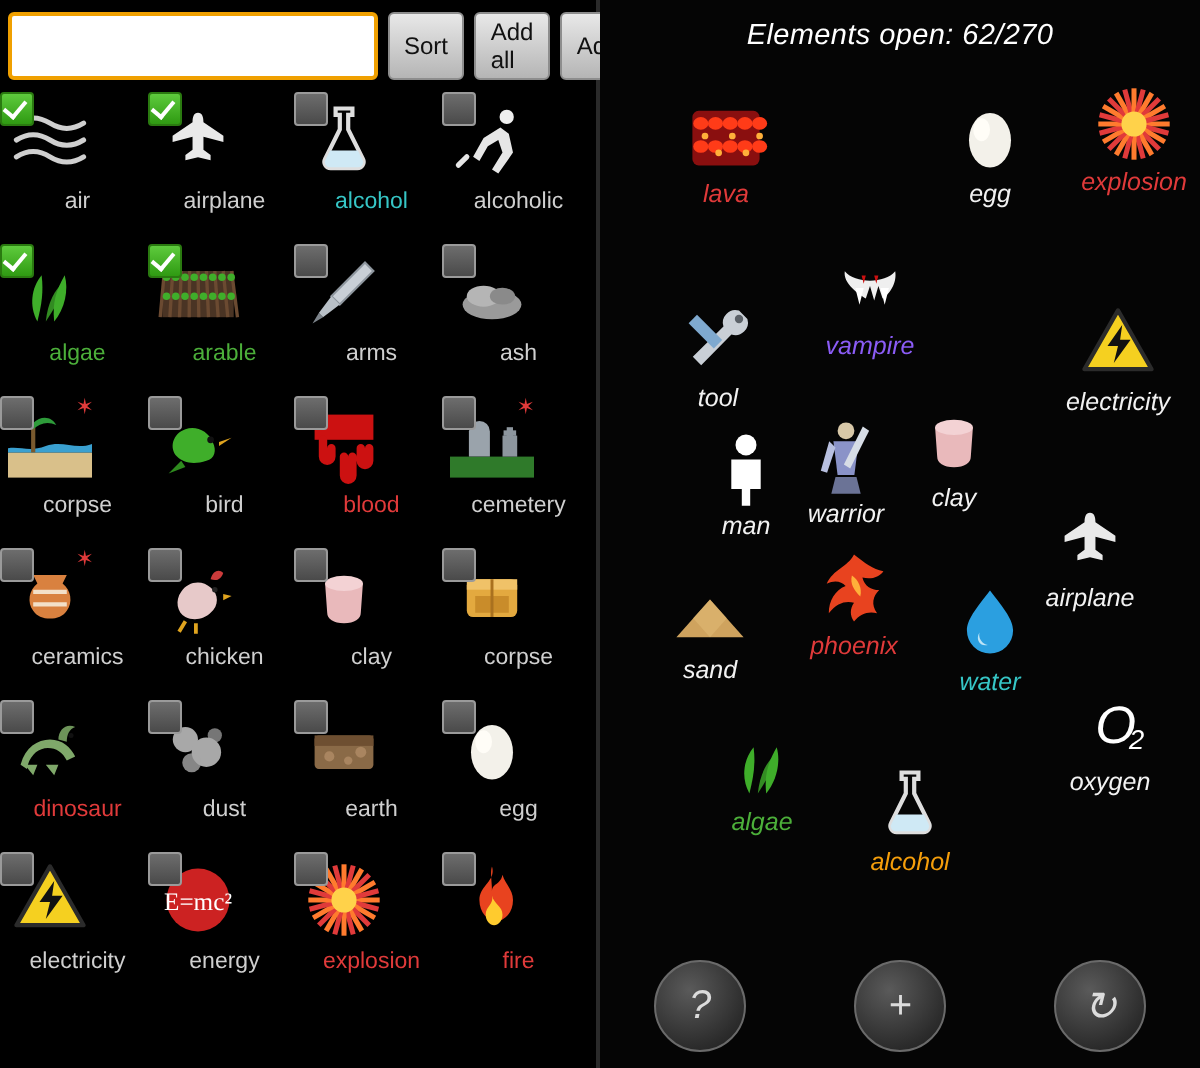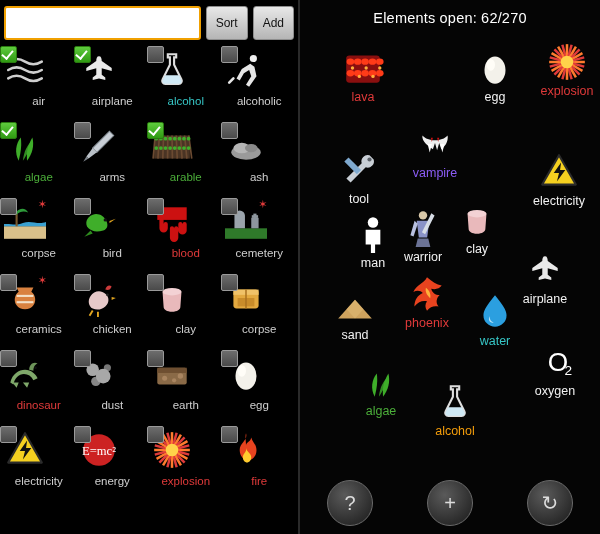--- a/index.html
+++ b/index.html
@@ -19,21 +19,21 @@
   .icon-wrap{width:46px;height:46px;margin-top:3px;position:relative;display:flex;align-items:center;justify-content:center;}
   .cb{position:absolute;left:-2px;top:-1px;width:15px;height:15px;border-radius:2px;border:1px solid #9a9a9a;
       background:linear-gradient(#6d6d6d,#4a4a4a);z-index:4;}
   .cb.on{background:linear-gradient(#5ecb3d,#2f9a12);border:1px solid #2a7a10;}
   .cb .tick{position:absolute;left:3px;top:1px;width:5px;height:9px;border:solid #fff;border-width:0 2px 2px 0;transform:rotate(40deg);display:none;}
   .cb.on .tick{display:block;}
   .star{position:absolute;right:1px;top:0;color:#e03a3a;font-size:11px;line-height:11px;z-index:5;}
   .cap{font-size:11.5px;margin-top:2px;text-align:center;line-height:12px;color:#cfcfcf;}
 
   
-  .right{width:300px;height:534px;background:#050505;position:relative;}
+  .right{width:300px;height:534px;background:#050505;position:relative;font-style:italic;}
   .counter{color:#fff;font-size:14.5px;text-align:center;padding-top:10px;letter-spacing:.2px;}
   .node{position:absolute;display:flex;flex-direction:column;align-items:center;width:74px;}
   .node .glyph{width:48px;height:44px;display:flex;align-items:center;justify-content:center;}
   .node .nlabel{font-size:12.5px;margin-top:1px;text-align:center;line-height:13px;}
 
   .botbar{position:absolute;bottom:8px;left:0;width:300px;display:flex;justify-content:space-around;align-items:center;}
   .circbtn{width:44px;height:44px;border-radius:50%;background:radial-gradient(circle at 38% 32%,#5a5a5a,#2c2c2c 70%,#1b1b1b);
            border:1px solid #6a6a6a;display:flex;align-items:center;justify-content:center;color:#dcdcdc;font-size:20px;}
 
   
@@ -41,20 +41,21 @@
 </style>
 </head>
 <body>
 
 <div class="app">
 
   <div class="left">
     <div class="toolbar">
       <input class="search-box" value="" placeholder="" style="">
       <div class="tb-btn">Sort</div>
+      <div class="tb-btn">Add all</div>
       <div class="tb-btn">Add</div>
     </div>
     <div class="grid" id="grid">
         <div class="cell">
           <div class="icon-wrap">
             <svg width="42" height="42" viewBox="0 0 40 40">
               <g stroke="#cfcfcf" stroke-width="2.4" fill="none" stroke-linecap="round">
                 <path d="M4 12q8-5 16 0t16 0"></path>
                 <path d="M4 20q8-5 16 0t16 0"></path>
                 <path d="M4 28q8-5 16 0t16 0"></path>
@@ -105,31 +106,20 @@
                 <path d="M14 34c-4-7-3-16 2-22 1 8 0 14-2 22z"></path>
                 <path d="M22 34c5-6 7-15 5-22-4 7-6 13-5 22z"></path>
                 <path d="M18 34c1-9 4-15 9-19-2 8-5 13-9 19z" opacity=".8"></path>
               </g>
             </svg>
             <div class="cb on">
               <div class="tick"></div>
             </div>
           </div>
           <div class="cap" style="color:#4caf3a">algae</div>
-        </div>
-        <div class="cell">
-          <div class="icon-wrap">
-            <svg width="42" height="42" viewBox="0 0 40 40">
-              <path d="M30 6l4 4-16 16-4-4z" fill="#c9cfd6" stroke="#8e969e"></path>
-              <path d="M14 22l-6 8 2 2 8-6z" fill="#b9c0c7"></path>
-              <path d="M8 30l-3 5 5-3z" fill="#7d848b"></path>
-            </svg>
-            <div class="cb "></div>
-          </div>
-          <div class="cap" style="color:#cfcfcf">arms</div>
         </div>
         <div class="cell">
           <div class="icon-wrap">
             <svg width="42" height="42" viewBox="0 0 40 40">
               <rect x="3" y="10" width="34" height="22" fill="#4a3424"></rect>
               <g stroke="#6b4a31" stroke-width="1.6">
                 <line x1="4" y1="10" x2="2" y2="32"></line>
                 <line x1="8" y1="10" x2="6.6" y2="32"></line>
                 <line x1="12" y1="10" x2="11.2" y2="32"></line>
                 <line x1="16" y1="10" x2="15.799999999999999" y2="32"></line>
@@ -156,20 +146,31 @@
                 <circle cx="27" cy="22" r="1.8"></circle>
                 <circle cx="31.400000000000002" cy="22" r="1.8"></circle>
                 <circle cx="35.800000000000004" cy="22" r="1.8"></circle>
               </g>
             </svg>
             <div class="cb on">
               <div class="tick"></div>
             </div>
           </div>
           <div class="cap" style="color:#4caf3a">arable</div>
+        </div>
+        <div class="cell">
+          <div class="icon-wrap">
+            <svg width="42" height="42" viewBox="0 0 40 40">
+              <path d="M30 6l4 4-16 16-4-4z" fill="#c9cfd6" stroke="#8e969e"></path>
+              <path d="M14 22l-6 8 2 2 8-6z" fill="#b9c0c7"></path>
+              <path d="M8 30l-3 5 5-3z" fill="#7d848b"></path>
+            </svg>
+            <div class="cb "></div>
+          </div>
+          <div class="cap" style="color:#cfcfcf">arms</div>
         </div>
         <div class="cell">
           <div class="icon-wrap">
             <svg width="42" height="42" viewBox="0 0 40 40">
               <ellipse cx="20" cy="26" rx="14" ry="7" fill="#9a9a9a"></ellipse>
               <ellipse cx="16" cy="22" rx="8" ry="5" fill="#b5b5b5"></ellipse>
               <ellipse cx="25" cy="22" rx="6" ry="4" fill="#8a8a8a"></ellipse>
             </svg>
             <div class="cb "></div>
           </div>

